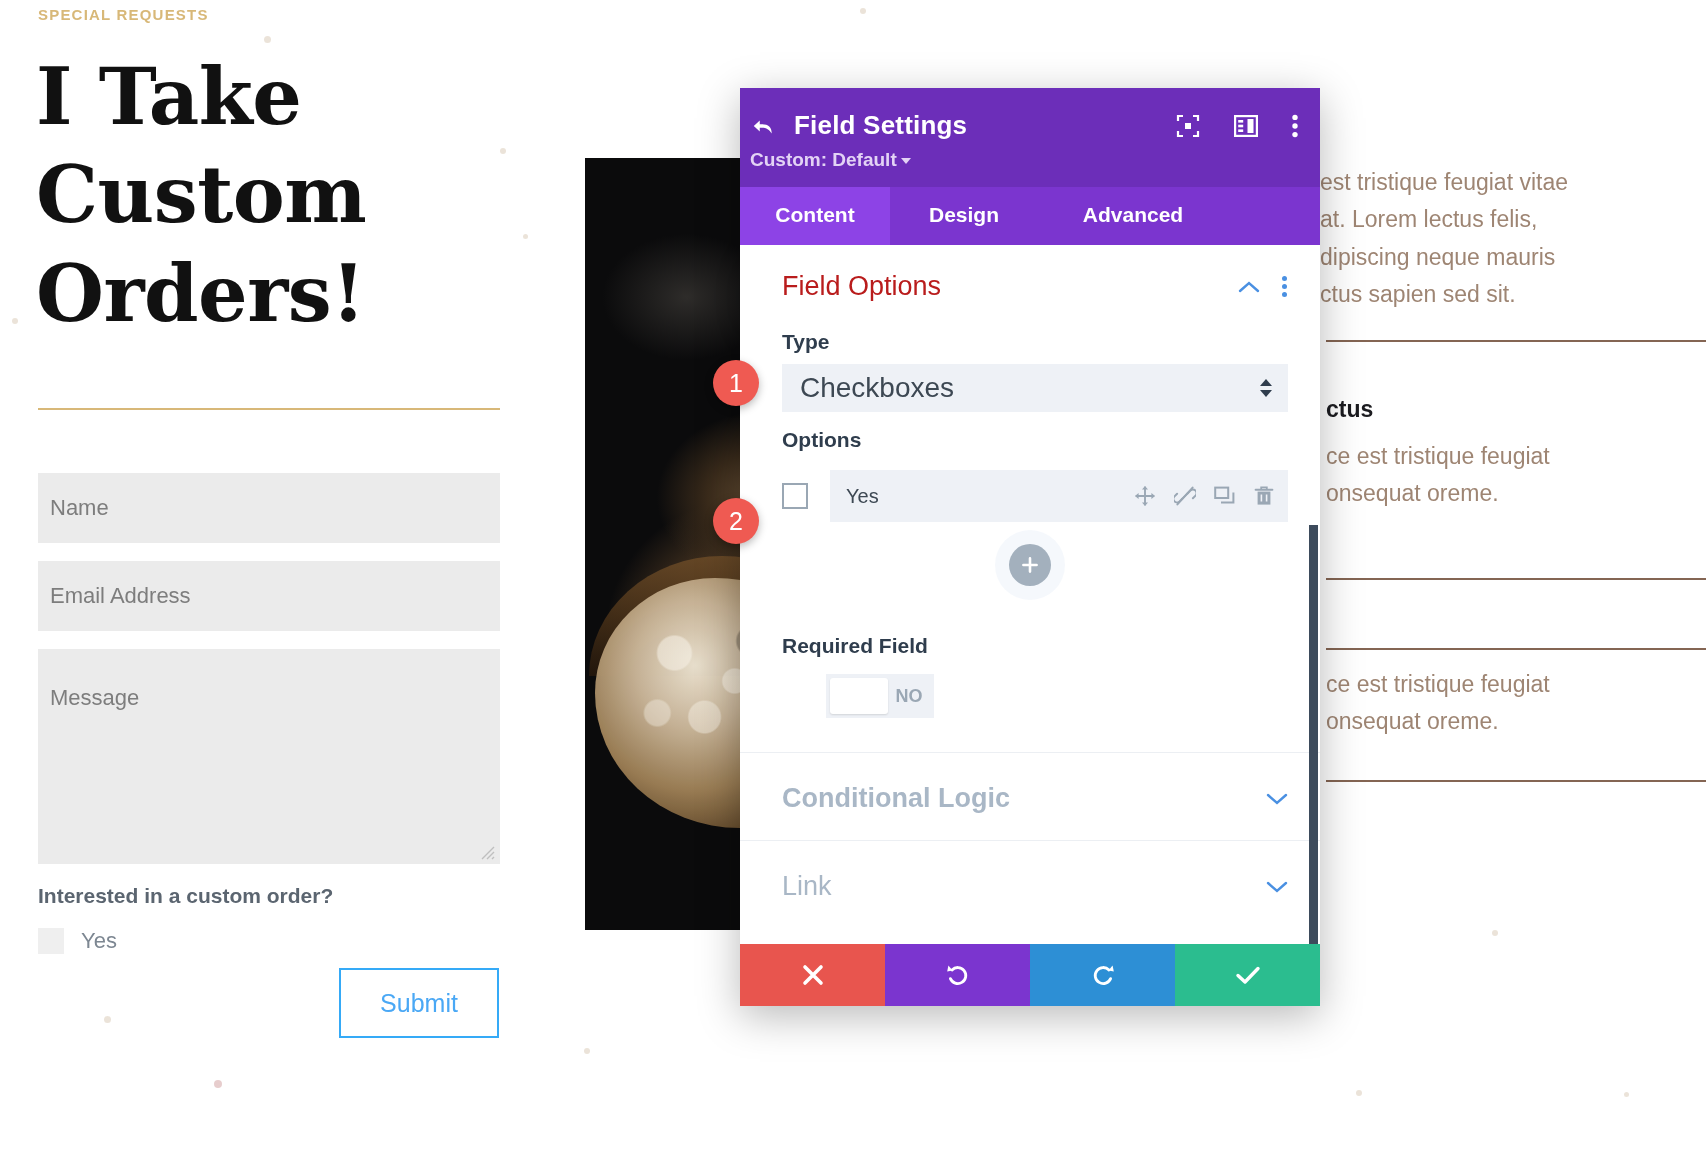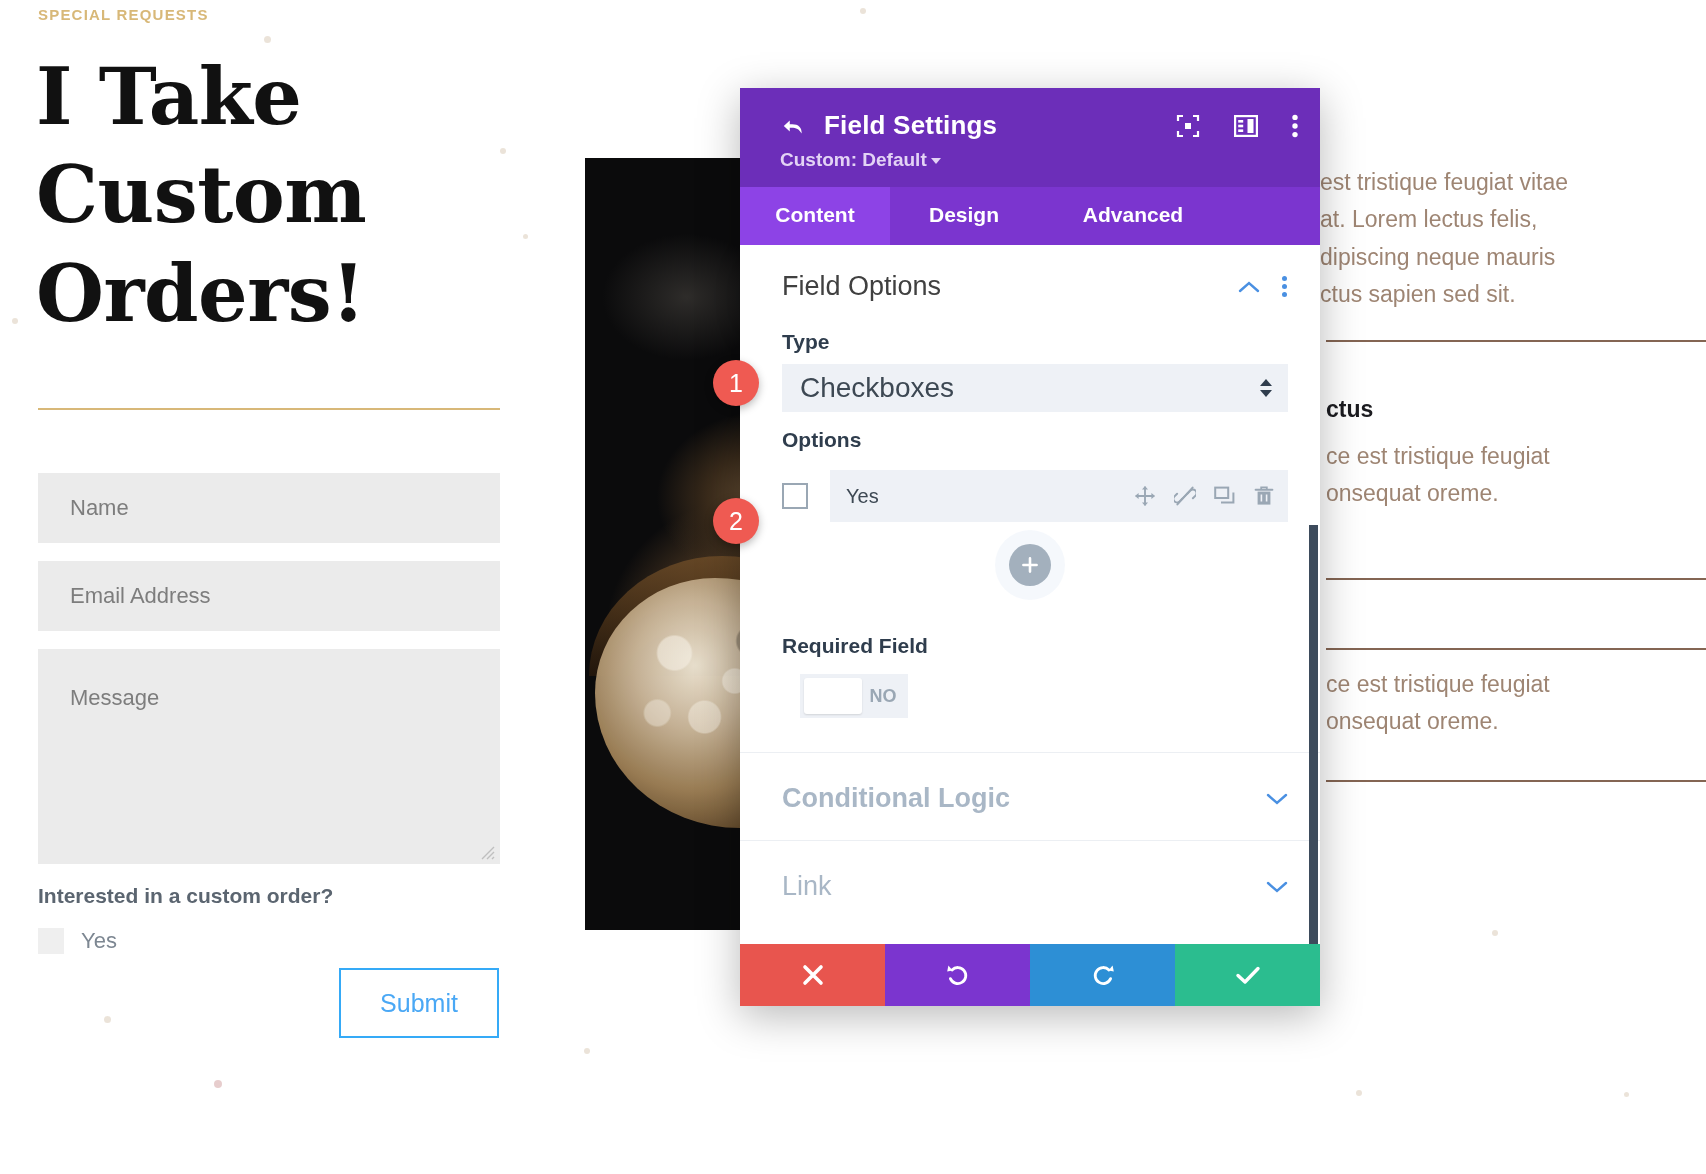--- a/index.html
+++ b/index.html
@@ -29,21 +29,21 @@
   }
   .divider {
     position: absolute; left: 38px; top: 408px; width: 462px; height: 2px;
     background: #d8b878;
   }
   .field {
     position: absolute; left: 38px; width: 462px;
     background: #ebebeb; border: none;
   }
   .field .ph {
-    position: absolute; left: 32px; top: 50%; transform: translateY(-50%);
+    position: absolute; left: 12px; top: 50%; transform: translateY(-50%);
     font-size: 22px; color: #7d7d7d;
   }
   #f-name { top: 473px; height: 70px; }
   #f-email { top: 561px; height: 70px; }
   #f-msg { top: 649px; height: 215px; }
   #f-msg .ph { top: 36px; transform: none; }
   .resize-grip {
     position: absolute; right: 5px; bottom: 4px; width: 14px; height: 14px;
     opacity: .45;
   }
@@ -110,21 +110,21 @@
 
   
   #modal {
     position: absolute; left: 740px; top: 88px; width: 580px; height: 918px;
     background: #ffffff;
     box-shadow: 0 10px 40px rgba(0,0,0,.28);
     display: flex; flex-direction: column;
     overflow: hidden;
   }
   #modal-header {
-    background: #6c2eb9; color: #fff; padding: 22px 26px 16px 40px;
+    background: #6c2eb9; color: #fff; padding: 22px 26px 16px 10px;
     position: relative; flex: 0 0 auto;
   }
   .hdr-row1 { display: flex; align-items: center; gap: 18px; }
   .back-arrow { width: 26px; height: 26px; flex: 0 0 auto; }
   .hdr-title { font-size: 26px; font-weight: bold; letter-spacing: .2px; }
   .hdr-icons { position: absolute; right: 22px; top: 26px; display: flex; align-items: center; gap: 34px; }
   .hdr-icons svg { display: block; }
   .preset {
     margin-top: 8px; font-size: 19px; font-weight: bold; color: #e3d3f5;
   }
@@ -141,21 +141,21 @@
   .tab.t1 { width: 148px; }
   .tab.t2 { width: 190px; }
 
   #modal-body { position: relative; flex: 1 1 auto; overflow: hidden; background: #fff; }
   #scroll-inner { position: absolute; inset: 0; padding: 0 0 0 0; }
 
   .sec-head {
     display: flex; align-items: center; justify-content: space-between;
     padding: 26px 32px 12px 42px;
   }
-  .sec-title { font-size: 27px; color: #404040; }
+  .sec-title { font-size: 27px; color: #b91c1c; }
   .sec-title.muted { color: #a9b7c6; }
   .sec-actions { display: flex; align-items: center; gap: 22px; }
   .chev { width: 22px; height: 14px; }
   .kebab { width: 6px; }
   .kebab i { display: block; width: 5px; height: 5px; border-radius: 50%; background: #4a90e2; margin: 3px 0; }
 
   .field-label {
     padding: 16px 42px 10px 42px; font-size: 21px; font-weight: bold; color: #2f3d4d;
   }
   .ctrl-wrap { padding: 0 32px 0 42px; }
@@ -181,21 +181,21 @@
   .opt-icons svg { display: block; }
 
   .add-wrap { display: flex; justify-content: center; margin-top: 22px; }
   .add-btn {
     width: 42px; height: 42px; border-radius: 50%; background: #a3b0bd;
     display: flex; align-items: center; justify-content: center; cursor: pointer;
     box-shadow: 0 0 0 14px rgba(233,240,248,.45);
   }
   .add-btn svg { display: block; }
 
-  .toggle-wrap { padding: 6px 42px 0 60px; }
+  .toggle-wrap { padding: 6px 42px 0 60px; margin-left: 26px; }
   .toggle {
     width: 108px; height: 44px; background: #eef1f6; display: flex; align-items: center;
     padding: 4px; cursor: pointer;
   }
   .toggle .knob { width: 58px; height: 36px; background: #fff; border-radius: 3px; box-shadow: 0 1px 2px rgba(0,0,0,.12); }
   .toggle .state { flex: 1 1 auto; text-align: center; font-size: 18px; font-weight: bold; color: #9aa7b4; }
 
   .hr { height: 1px; background: #eceff3; margin: 34px 0 0 0; }
 
   #scrollbar {

